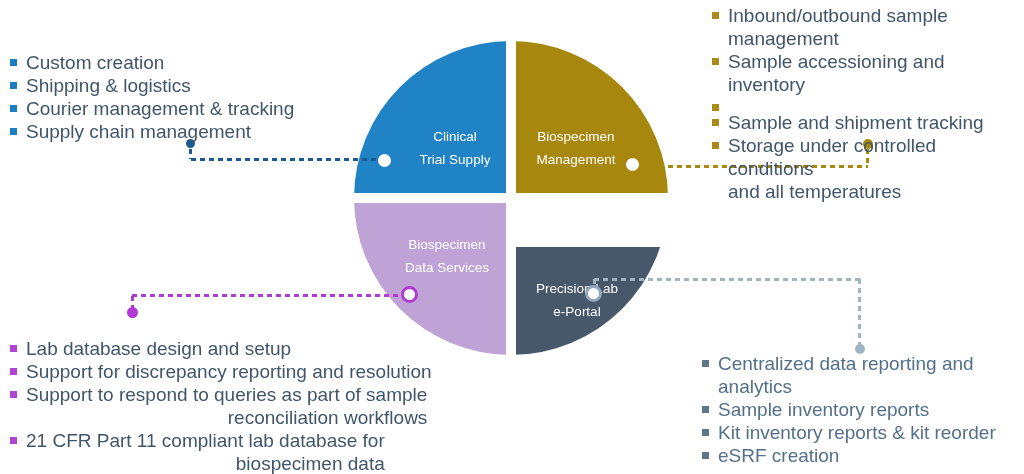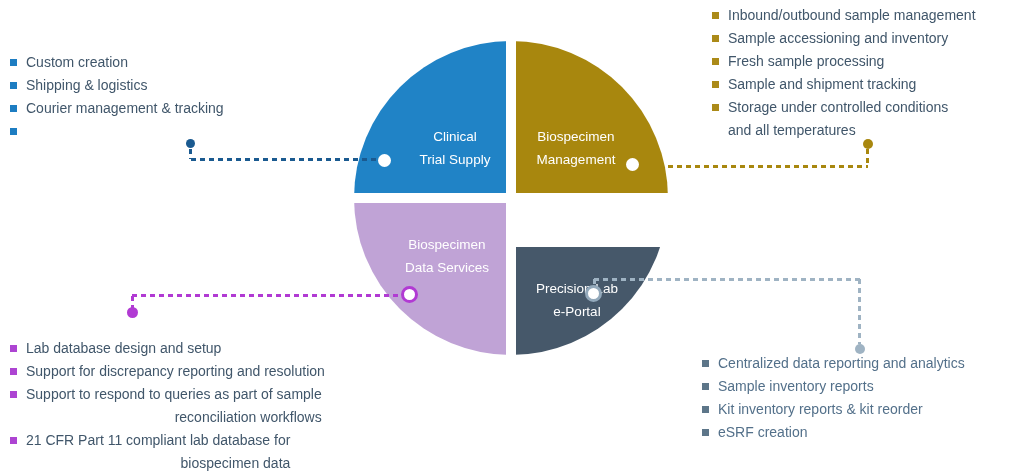--- a/index.html
+++ b/index.html
@@ -25,21 +25,21 @@
     color:var(--label-text); font-size:13.5px; line-height:23px;
   }
   .q-label span { display:block; }
   .q-tl .q-label { left:31px;  top:84px; }
   .q-tr .q-label { left:-10px; top:84px; }
   .q-bl .q-label { left:23px;  top:30px; }
   .q-br .q-label { left:-9px;  top:30px; }
 
   
   .blist { position:absolute; margin:0; padding:0; list-style:none;
-           font-size:14px; line-height:23px; z-index:3; }
+           font-size:19px; line-height:23px; z-index:3; }
   .blist li { display:flex; gap:9px; }
   .bullet { width:7px; height:7px; margin-top:8px; flex:0 0 7px; }
   .li-text { white-space:pre-line; }
   .list-cts { left:10px;  top:51px;  color:var(--list-text); }
   .list-cts .bullet { background:var(--blue-bullet); }
   .list-bm  { left:712px; top:4px;   color:var(--list-text); }
   .list-bm .bullet  { background:var(--gold-bullet); }
   .list-bds { left:10px;  top:337px; color:var(--list-text);text-align:right; }
   .list-bds .bullet { background:var(--purple-bullet); }
   .list-plp { left:702px; top:352px; color:var(--eportal-list-text); }
@@ -70,34 +70,34 @@
       <li>
         <span class="bullet"></span>
         <span class="li-text">Shipping &amp; logistics</span>
       </li>
       <li>
         <span class="bullet"></span>
         <span class="li-text">Courier management &amp; tracking</span>
       </li>
       <li>
         <span class="bullet"></span>
+        <span class="li-text">Supply chain management</span>
       </li>
     </ul>
   <ul class="blist list-bm">
       <li>
         <span class="bullet"></span>
         <span class="li-text">Inbound/outbound sample management</span>
       </li>
       <li>
         <span class="bullet"></span>
         <span class="li-text">Sample accessioning and inventory</span>
       </li>
       <li>
         <span class="bullet"></span>
-        <span class="li-text">Fresh sample processing</span>
       </li>
       <li>
         <span class="bullet"></span>
         <span class="li-text">Sample and shipment tracking</span>
       </li>
       <li>
         <span class="bullet"></span>
         <span class="li-text">Storage under controlled conditions
 and all temperatures</span>
       </li>

